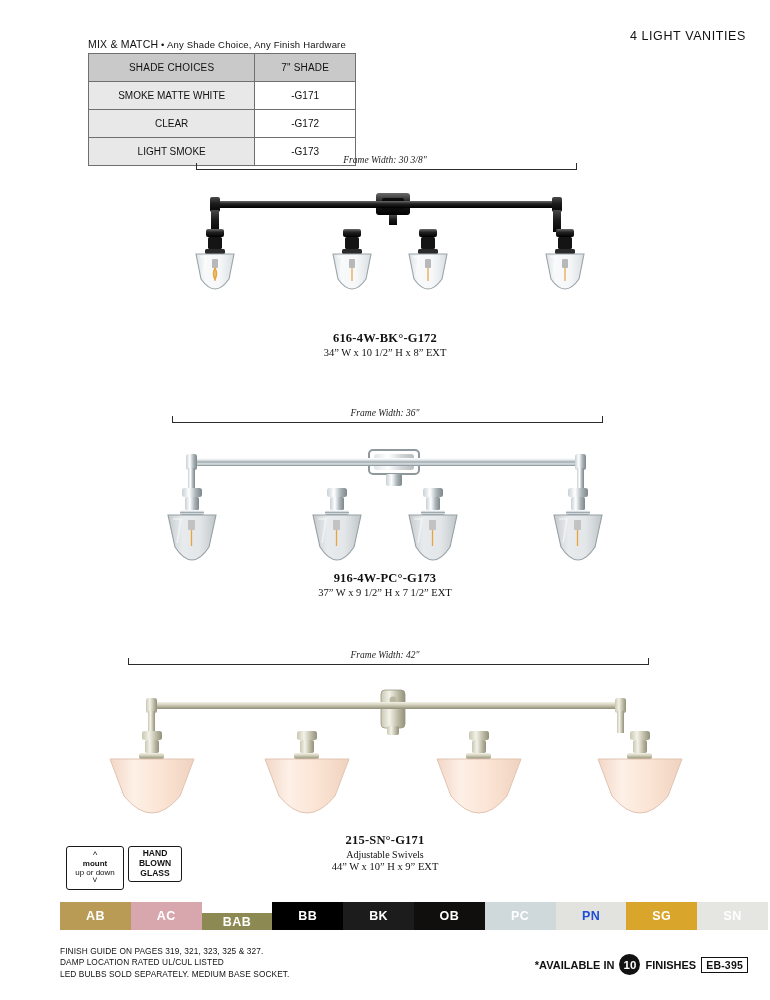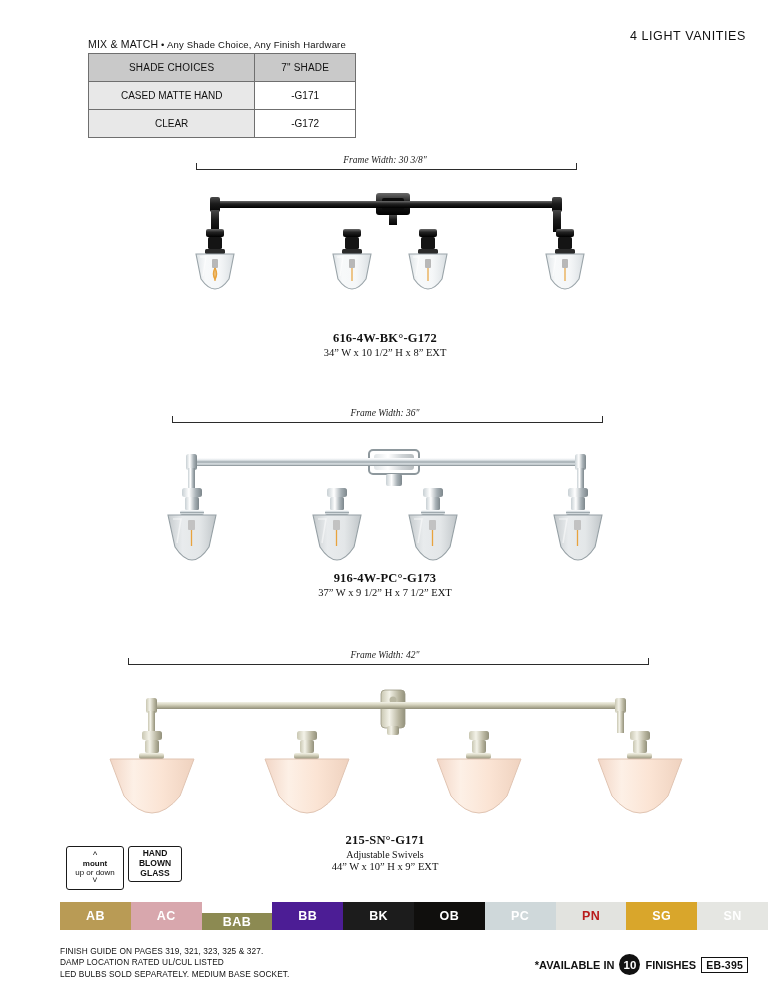--- a/index.html
+++ b/index.html
@@ -93,26 +93,30 @@
     <div class="mm-title">
       <span class="big" style="font-weight:normal;">MIX &amp; MATCH</span><span> • Any Shade Choice, Any Finish Hardware</span>
     </div>
     <table class="mm">
       <tbody>
           <tr class="hdr">
         <td class="c1">SHADE CHOICES</td>
         <td class="c2">7" SHADE</td>
       </tr>
       <tr>
-        <td class="c1">CASED MATTE HAND</td>
+        <td class="c1">SMOKE MATTE WHITE</td>
         <td class="c2">-G171</td>
       </tr>
       <tr>
         <td class="c1">CLEAR</td>
         <td class="c2">-G172</td>
+      </tr>
+      <tr>
+        <td class="c1">LIGHT SMOKE</td>
+        <td class="c2">-G173</td>
       </tr>
     </tbody>
       </table>
   </div>
 
   <div class="fixture" style="top:155px; height:200px;">
     <div class="fw-label" style="top:0px;">Frame Width: 30 3/8"</div>
     <div class="fw-line" style="left:196px; top:14px; width:380px;"></div>
     <div class="fw-tick" style="left:196px; top:8px;"></div>
     <div class="fw-tick" style="left:576px; top:8px;"></div>
@@ -348,25 +352,25 @@
   <div class="badge" style="left:128px; top:846px; width:54px; height:36px; font-size:8.5px; font-weight:bold;">
     <div>HAND</div>
     <div>BLOWN</div>
     <div>GLASS</div>
   </div>
 
   <div class="finbar">
     <div class="fin" style="background:#b99b55; color:#ffffff;">AB</div>
     <div class="fin" style="background:#d8a7ad; color:#ffffff;">AC</div>
     <div class="fin" style="background:#8c8a52; color:#ffffff;margin-top:11px;">BAB</div>
-    <div class="fin" style="background:#4c1d95; color:#ffffff;">BB</div>
+    <div class="fin" style="background:#000000; color:#ffffff;">BB</div>
     <div class="fin" style="background:#1c1c1c; color:#ffffff;">BK</div>
     <div class="fin" style="background:#100f0d; color:#ffffff;">OB</div>
     <div class="fin" style="background:#cfd8da; color:#ffffff;">PC</div>
-    <div class="fin" style="background:#e2e3df; color:#b91c1c;">PN</div>
+    <div class="fin" style="background:#e2e3df; color:#1d4ed8;">PN</div>
     <div class="fin" style="background:#d9a62b; color:#ffffff;">SG</div>
     <div class="fin" style="background:#e5e6e2; color:#ffffff;">SN</div>
   </div>
 
   <div class="footer-left">
     <div>FINISH GUIDE ON PAGES 319, 321, 323, 325 &amp; 327.</div>
     <div>DAMP LOCATION RATED UL/CUL LISTED</div>
     <div>LED BULBS SOLD SEPARATELY. MEDIUM BASE SOCKET.</div>
   </div>
 

